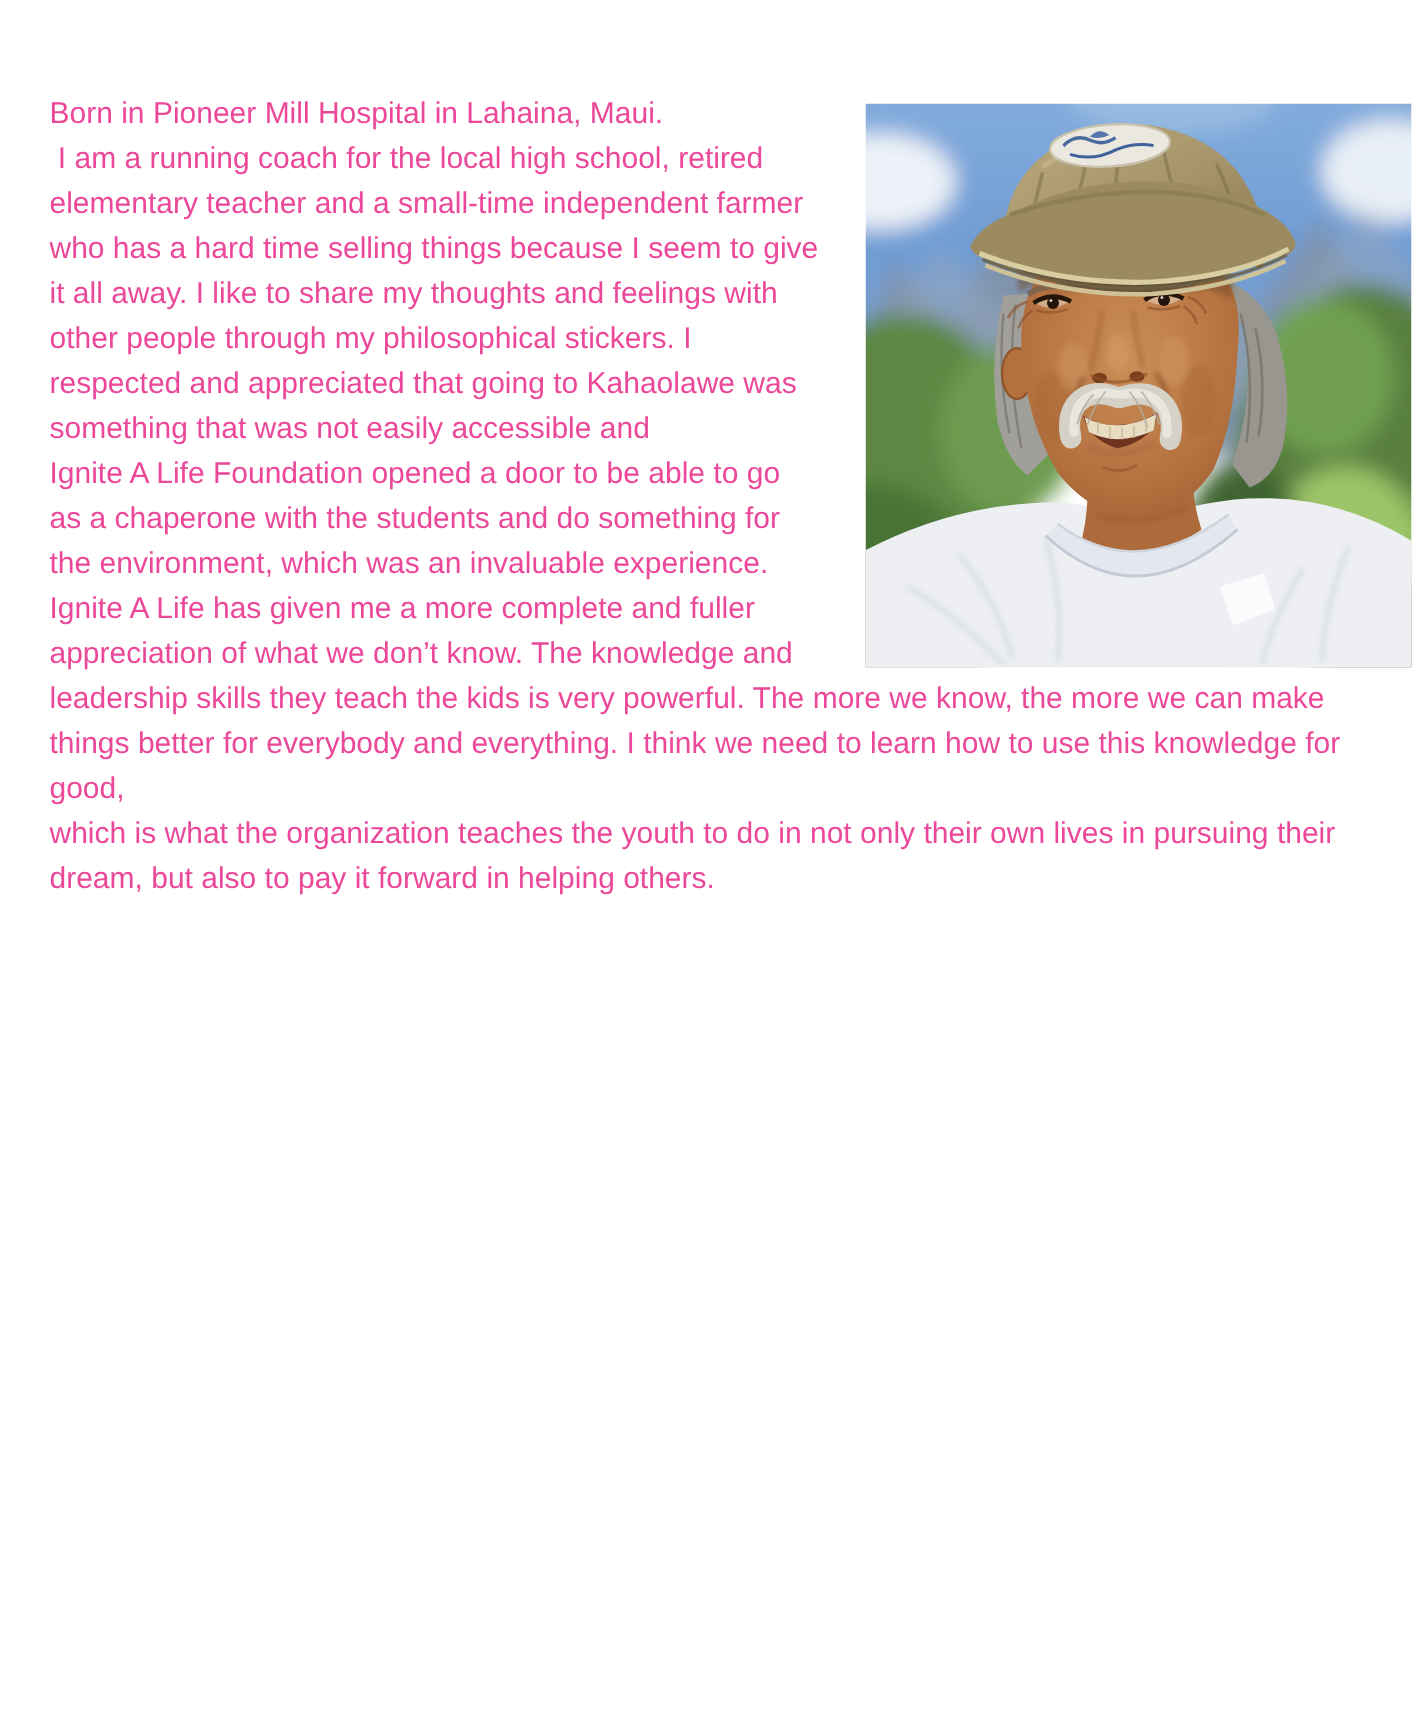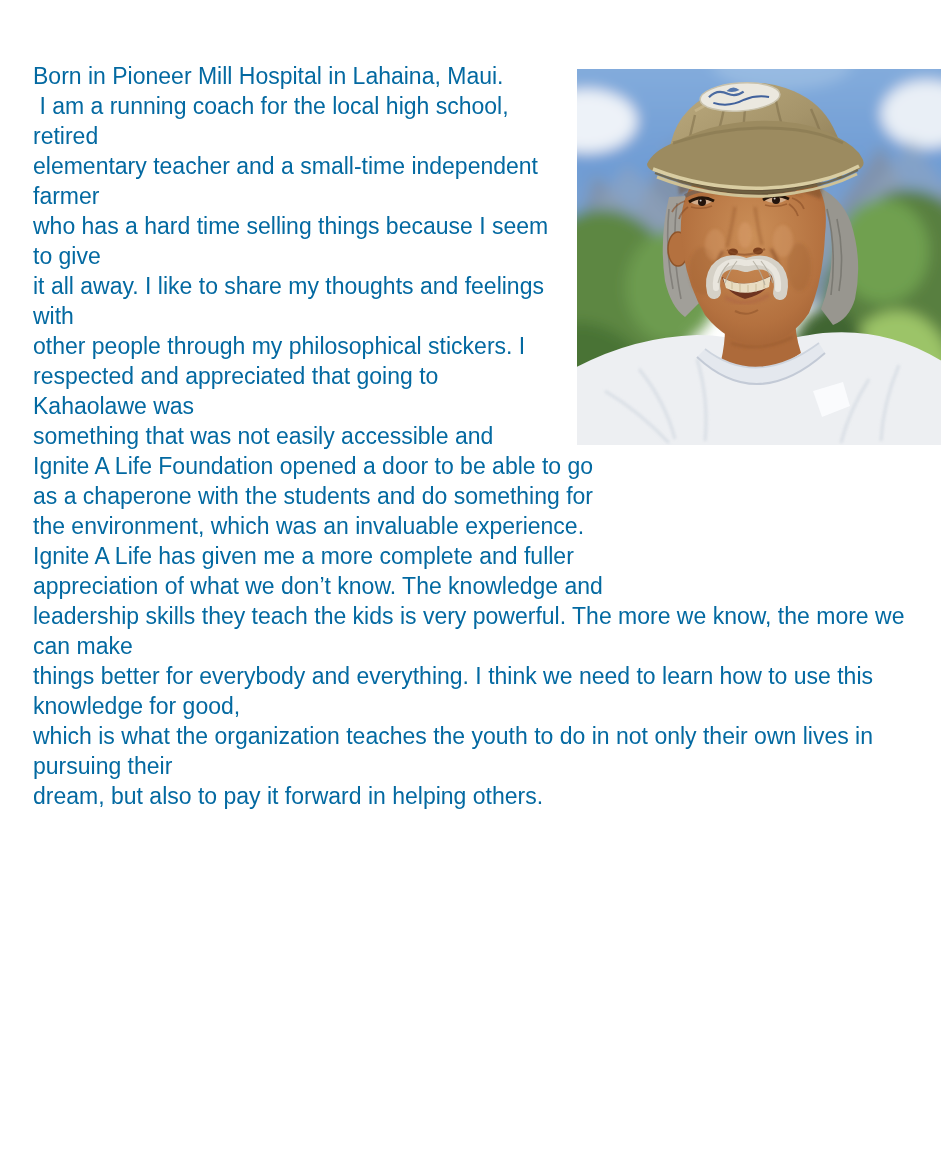--- a/index.html
+++ b/index.html
@@ -10,23 +10,23 @@
   .page { padding: 61px 9px 0 33px; }
   .portrait {
     float: right;
     width: 364px; height: 376px;
     margin: 8px 0 4px 20px;
     overflow: hidden;
   }
   .portrait svg { display: block; }
   .bio {
     margin: 0;
-    font-size: 23px;
+    font-size: 20px;
     line-height: 30px;
-    color: #0369a1;
+    color: #ec4899;
     white-space: pre-wrap;
   }
 </style>
 </head>
 <body>
 
 <div class="page">
 
   <figure class="portrait">
     <svg width="364" height="376" viewBox="0 0 364 376" xmlns="http://www.w3.org/2000/svg">

